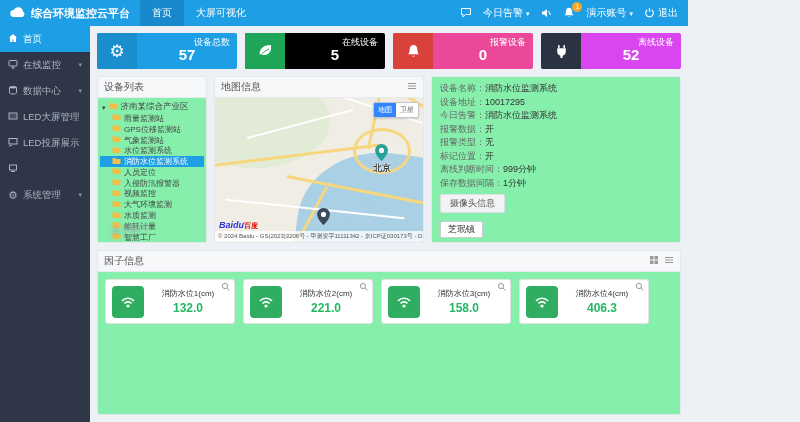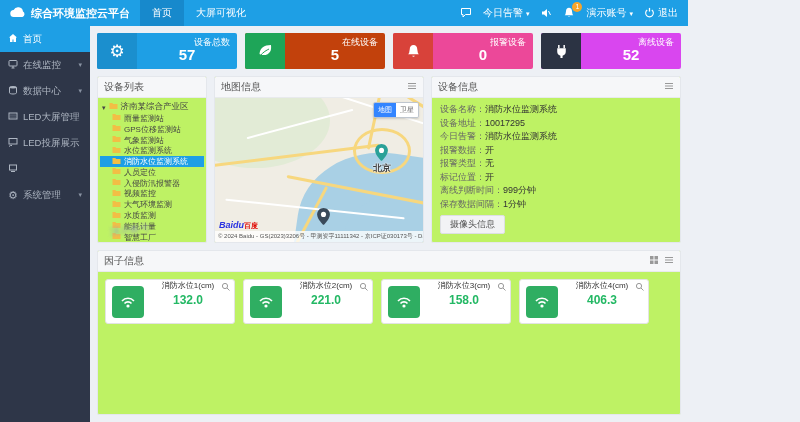--- a/index.html
+++ b/index.html
@@ -29,27 +29,27 @@
   
   .content{position:absolute;left:90px;top:26px;right:0;bottom:0;padding:7px;display:flex;flex-direction:column;gap:7px;overflow:hidden}
 
   
   .stats{display:flex;gap:8px;height:36px;flex:none}
   .stat{flex:1;display:flex;color:#fff;border-radius:2px;overflow:hidden;position:relative}
   .stat .icon-block{width:40px;display:flex;align-items:center;justify-content:center;flex:none}
   .stat .label{position:absolute;top:3px;right:7px;font-size:9px}
   .stat .value{flex:1;display:flex;align-items:center;justify-content:center;font-size:15px;font-weight:bold;padding-top:7px}
   .stat.blue{background:#1E9FE5}.stat.blue .icon-block{background:#1B8FCE}
-  .stat.green{background:#c2410c}.stat.green .icon-block{background:#1EA558}
+  .stat.green{background:#000000}.stat.green .icon-block{background:#1EA558}
   .stat.red{background:#ec4899}.stat.red .icon-block{background:#D8423A}
   .stat.dark{background:#d946ef}.stat.dark .icon-block{background:#2B3343}
 
   
   .middle{display:flex;gap:7px;height:167px;flex:none}
-  .panel{background:#bef264;border:1px solid #E4E7EC;display:flex;flex-direction:column;overflow:hidden;border-radius:2px}
+  .panel{background:#86efac;border:1px solid #E4E7EC;display:flex;flex-direction:column;overflow:hidden;border-radius:2px}
   .panel-header{height:21px;background:#F6F7F9;border-bottom:1px solid #E8EAED;display:flex;align-items:center;justify-content:space-between;padding:0 6px;font-size:10px;color:#555;flex:none}
   .ph-icons{display:flex;gap:5px;align-items:center}
   .panel-body{flex:1;position:relative;overflow:hidden}
   .device-list{width:110px;flex:none}
   .map-panel{flex:1}
   .device-info{width:250px;flex:none}
 
   
   .tree{padding:3px 2px;font-size:8px;color:#444}
   .tree-row{display:flex;align-items:center;gap:3px;height:10.8px;white-space:nowrap;overflow:hidden;cursor:pointer;padding-left:2px}
@@ -81,21 +81,21 @@
   .info-row .k{color:#666;white-space:nowrap}
   .info-row .v{color:#333;white-space:nowrap}
   .camera-btn{margin:4px 8px 4px;display:inline-block;font-size:9px;color:#555;background:#F2F3F5;border:1px solid #DDDFE3;border-radius:2px;padding:2px 9px;cursor:pointer;width:fit-content}
   .loc-tag{margin:4px 8px;display:inline-block;font-size:9px;color:#333;border:1px solid #C9CDD3;border-radius:2px;padding:1px 7px;background:#fff;cursor:pointer;width:fit-content}
 
   
   .factors{flex:1}
   .factor-body{padding:7px;display:flex;gap:8px;align-items:flex-start}
   .factor-card{width:130px;height:45px;border:1px solid #E3E3E3;border-radius:3px;background:#fff;display:flex;position:relative}
   .factor-icon{width:32px;height:32px;margin:6px 4px 6px 6px;background:#2FAE62;border-radius:4px;display:flex;align-items:center;justify-content:center;flex:none}
-  .factor-text{flex:1;display:flex;flex-direction:column;align-items:center;justify-content:flex-start;gap:2px;padding-right:6px;overflow:hidden}
+  .factor-text{flex:1;display:flex;flex-direction:column;align-items:center;justify-content:center;gap:2px;padding-right:6px;overflow:hidden}
   .factor-title{font-size:8px;color:#333;white-space:nowrap}
   .factor-value{font-size:12px;font-weight:bold;color:#23B864}
   .factor-zoom{position:absolute;top:2px;right:3px;cursor:pointer;line-height:0}
 </style>
 </head>
 <body>
 
 <div class="app">
 
   <div class="header">
@@ -392,28 +392,20 @@
           </div>
 
           <div class="baidu-logo">
             <span class="b1">Baidu</span><span class="b2">百度</span>
           </div>
           <div class="map-copy">© 2024 Baidu - GS(2023)3206号 - 甲测资字11111342 - 京ICP证030173号 - Data © 百度智图 &amp; OpenStreetMap &amp; HERE</div>
         </div>
       </div>
 
       <div class="panel device-info">
-        <div class="panel-header">
-          <span>设备信息</span>
-          <span class="ph-icons">
-              <span><svg width="10" height="10" viewBox="0 0 10 10">
-                  <path d="M1 2.5h8M1 5h8M1 7.5h8" stroke="#999" stroke-width="1"></path>
-                </svg></span>
-            </span>
-        </div>
         <div class="panel-body">
           <div class="info-rows">
             <div class="info-row">
                 <span class="k">设备名称：</span>
                 <span class="v">消防水位监测系统</span>
               </div>
             <div class="info-row">
                 <span class="k">设备地址：</span>
                 <span class="v">10017295</span>
               </div>

